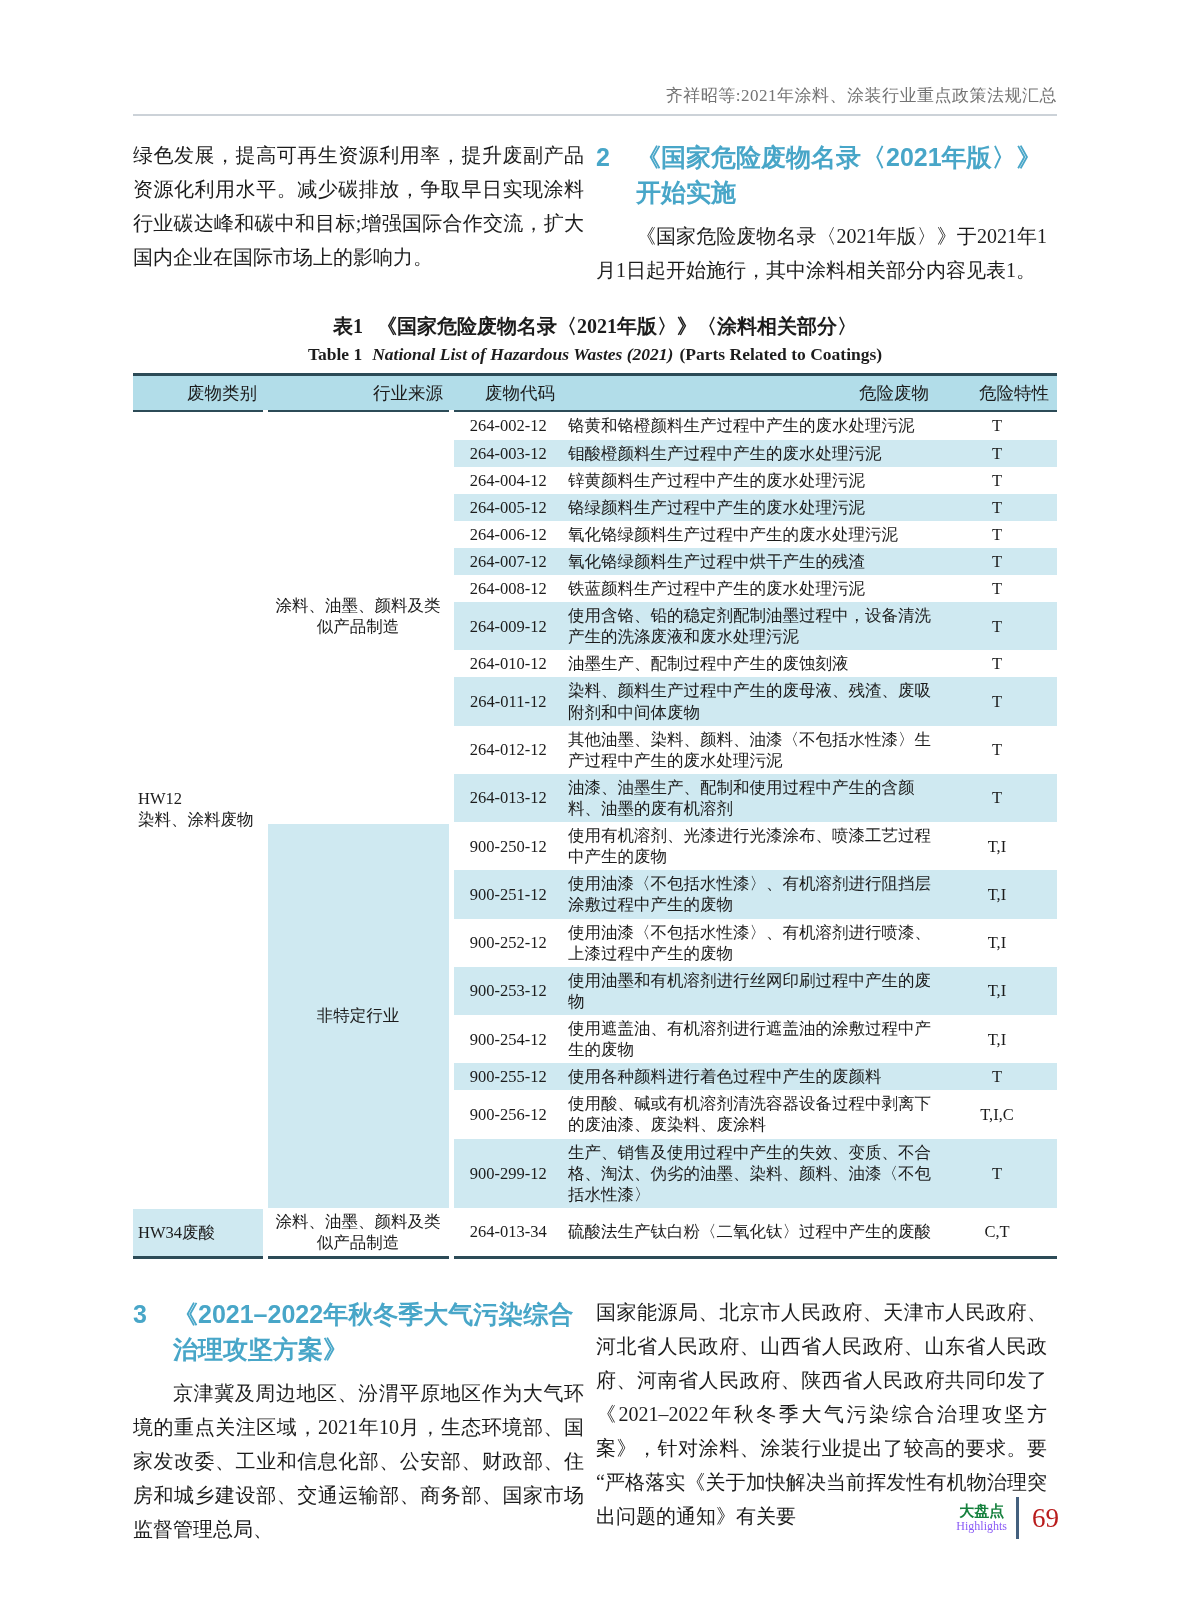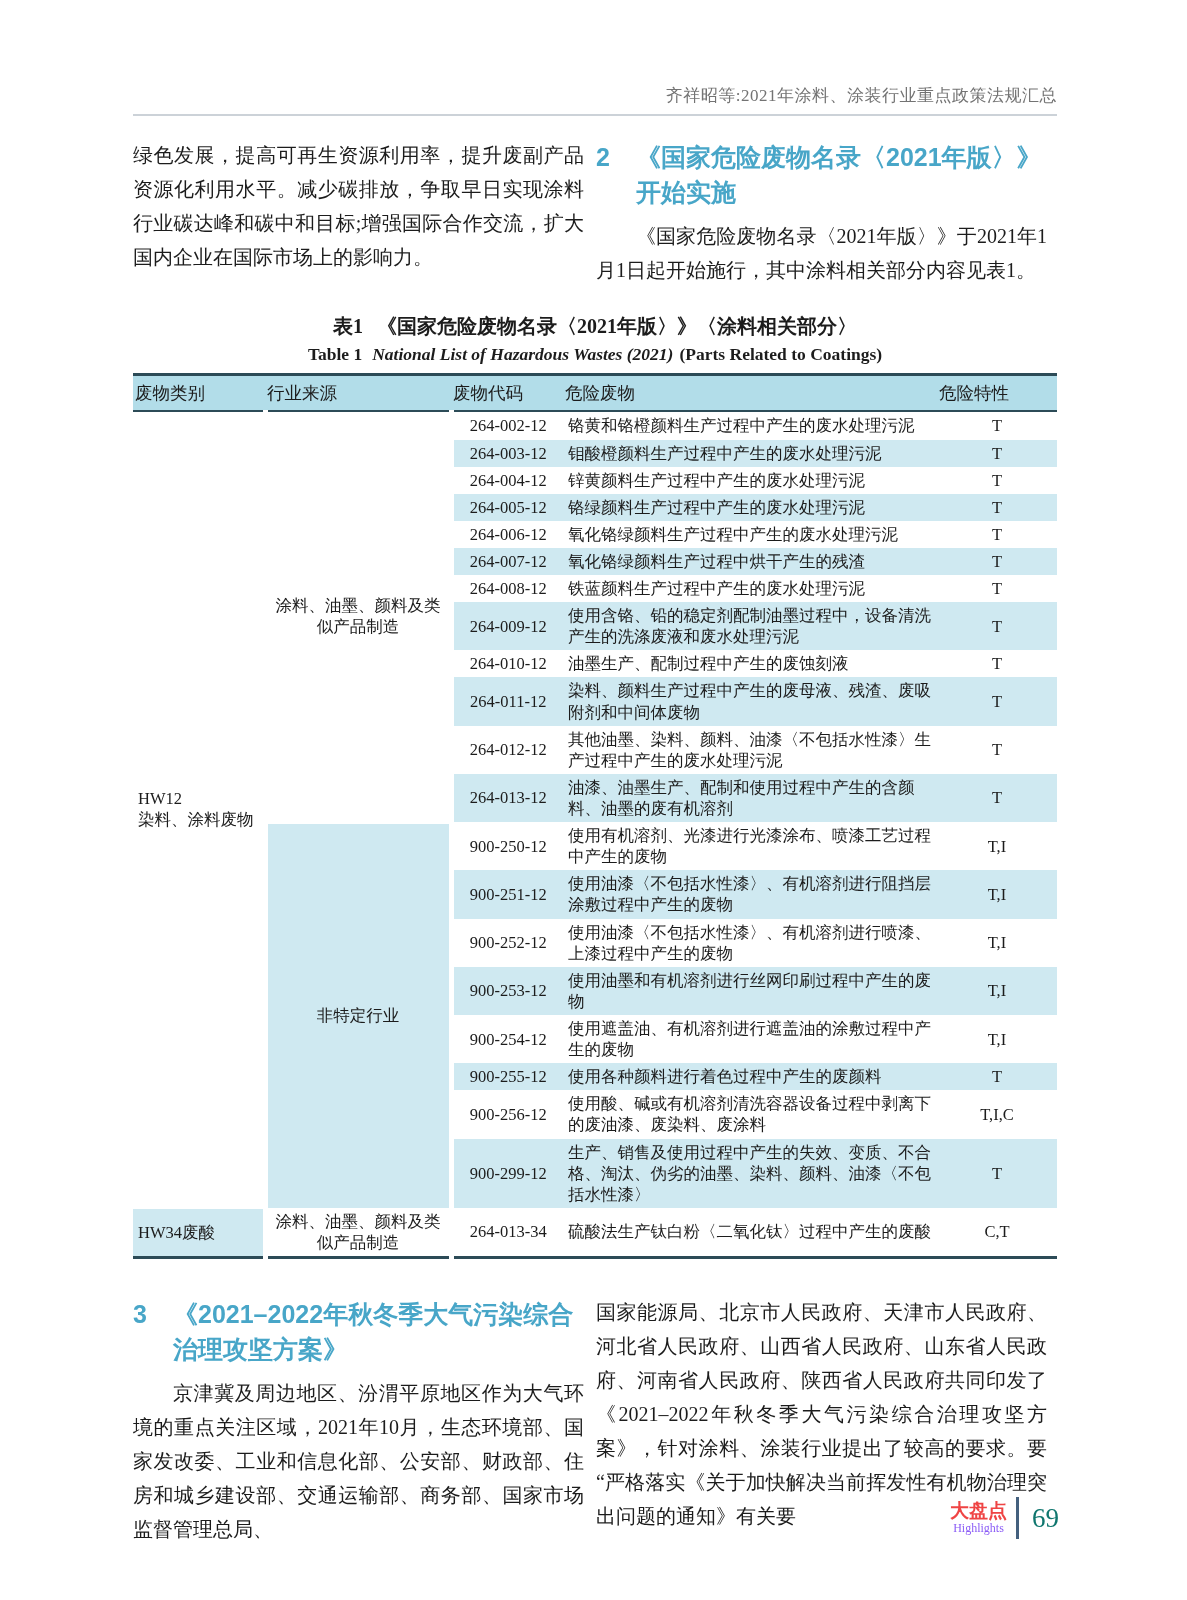--- a/index.html
+++ b/index.html
@@ -25,40 +25,40 @@
   .tbl-wrap{margin-top:26px;}
   .cap-zh{text-align:center;font-weight:bold;font-size:20px;margin:0 0 4px 0;}
   .cap-zh .cap-label{margin-right:14px;}
   .cap-en{text-align:center;font-weight:bold;font-size:17.5px;margin:0 0 8px 0;}
   .cap-en .it{font-style:italic;margin:0 6px 0 10px;}
   
   table.hz{width:924px;border-collapse:collapse;table-layout:fixed;
     border-top:3px solid #2c4b57;border-bottom:3px solid #2c4b57;
     font-size:16.5px;line-height:1.28;}
   table.hz th{background:#b2dde9;font-weight:normal;font-size:17.5px;
-    padding:6px 2px;border-bottom:2px solid #2c4b57;text-align:left;}
+    padding:6px 8px;border-bottom:2px solid #2c4b57;text-align:right;}
   table.hz td{padding:3px 5px;vertical-align:middle;}
   td.c{text-align:center;padding-left:0;padding-right:0;}
   td.d{text-align:left;}
   td.h{text-align:center;}
   td.sh{background:#cfe9f1;}
   td.cat{text-align:left;padding-left:8px;vertical-align:middle;}
   td.src{text-align:center;vertical-align:middle;
     border-left:5px solid #fff;border-right:5px solid #fff;}
   td.nonspec{background:#cfe9f1;border-top:4px solid #fff;}
   td.cat34{background:#cfe9f1;border-top:3px solid #fff;}
   
   .sec3{margin-top:36px;}
   
   .footer{position:absolute;right:128px;top:1497px;display:flex;align-items:center;}
   .f-labels{text-align:center;margin-right:9px;}
-  .f-zh{font-family:"Liberation Sans",sans-serif;font-weight:bold;font-size:19px;color:#ef4444;line-height:1.1;}
+  .f-zh{font-family:"Liberation Sans",sans-serif;font-weight:bold;font-size:15px;color:#15803d;line-height:1.1;}
   .f-en{font-size:12px;color:#8b5cf6;line-height:1.1;}
   .f-bar{width:3px;height:42px;background:#44607e;margin-right:13px;}
-  .f-num{font-size:27px;color:#0f766e;}
+  .f-num{font-size:27px;color:#b91c1c;}
 </style>
 </head>
 <body>
 
 <div class="content">
 
   <div class="page-head">齐祥昭等:2021年涂料、涂装行业重点政策法规汇总</div>
   <hr class="head-rule">
 
   <div class="cols">

